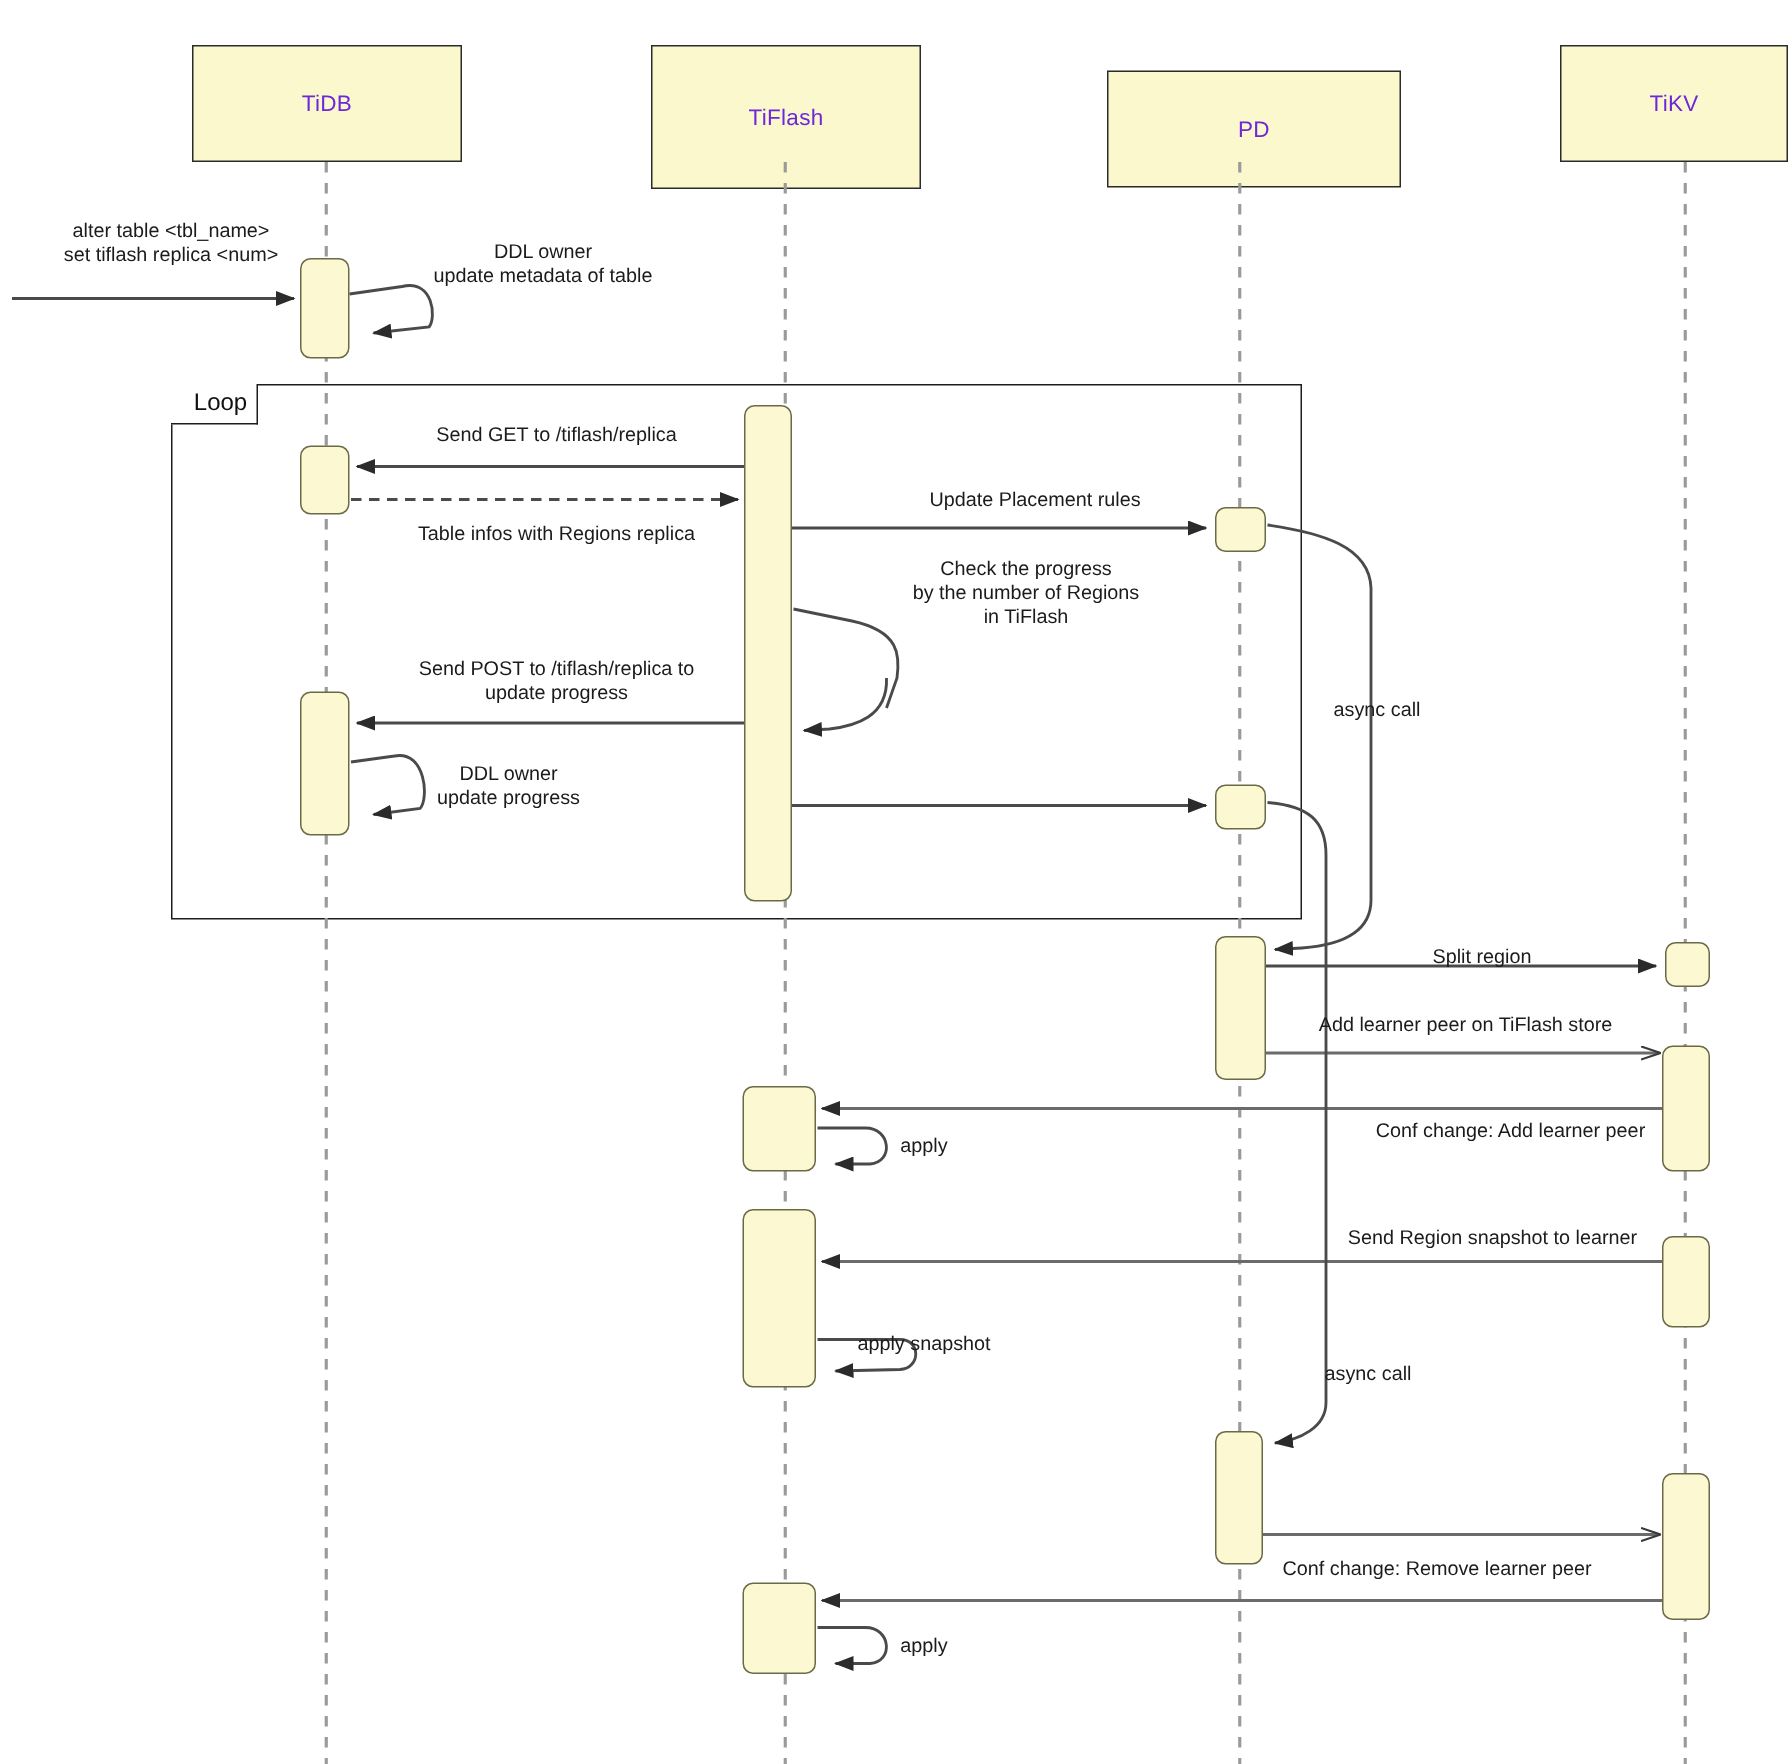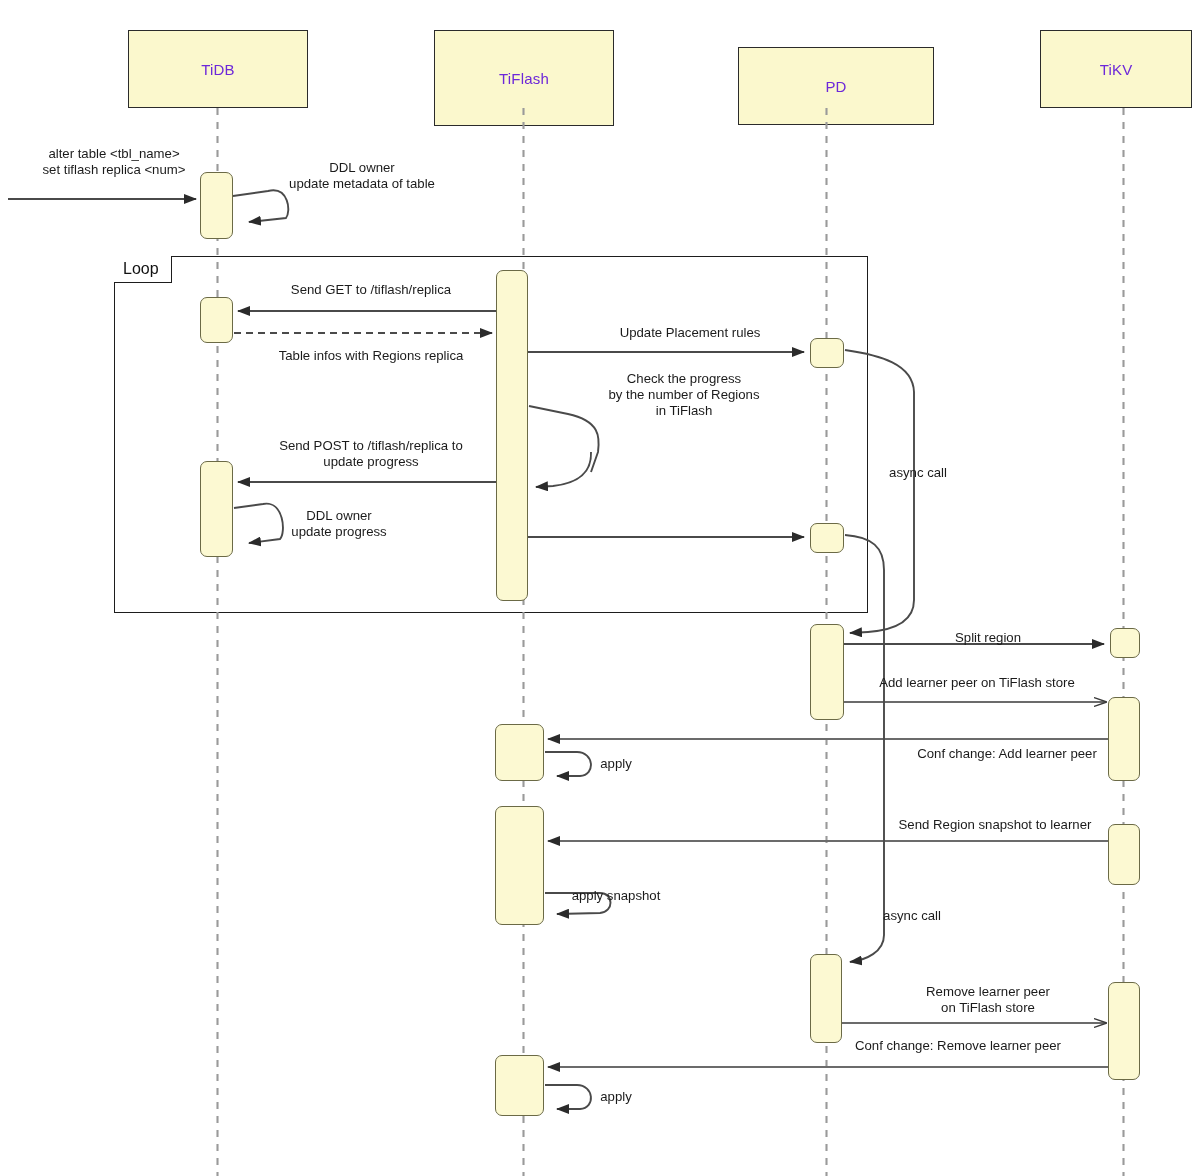--- a/index.html
+++ b/index.html
@@ -29,21 +29,21 @@
     background:transparent;
   }
   .loop-tab{
     position:absolute;
     border:1.4px solid #1d1d1d;
     border-top:none;border-left:none;
     box-sizing:border-box;
     background:#ffffff;
     display:flex;align-items:center;
     padding-left:9px;
-    font-size:16px;color:#111;
+    font-size:16px;color:#111;justify-content:center;
   }
   .msg{
     position:absolute;
     font-size:13.2px;
     color:#1b1b1b;
     line-height:16px;
     white-space:pre;
     text-align:center;
   }
   .msg.left{text-align:center;}
@@ -187,20 +187,18 @@
   <div class="msg" style="left:893px;top:746px;width:228px;">Conf change: Add learner peer</div>
 
   <div class="msg" style="left:586px;top:756px;width:60px;">apply</div>
 
   <div class="msg" style="left:872px;top:817px;width:246px;">Send Region snapshot to learner</div>
 
   <div class="msg" style="left:551px;top:888px;width:130px;">apply snapshot</div>
 
   <div class="msg" style="left:870px;top:908px;width:84px;">async call</div>
 
-  <div class="msg" style="left:872px;top:984px;width:232px;">Remove learner peer
-on TiFlash store</div>
 
   <div class="msg" style="left:812px;top:1038px;width:292px;">Conf change: Remove learner peer</div>
 
   <div class="msg" style="left:586px;top:1089px;width:60px;">apply</div>
 
 </div>
 
 </body></html>

